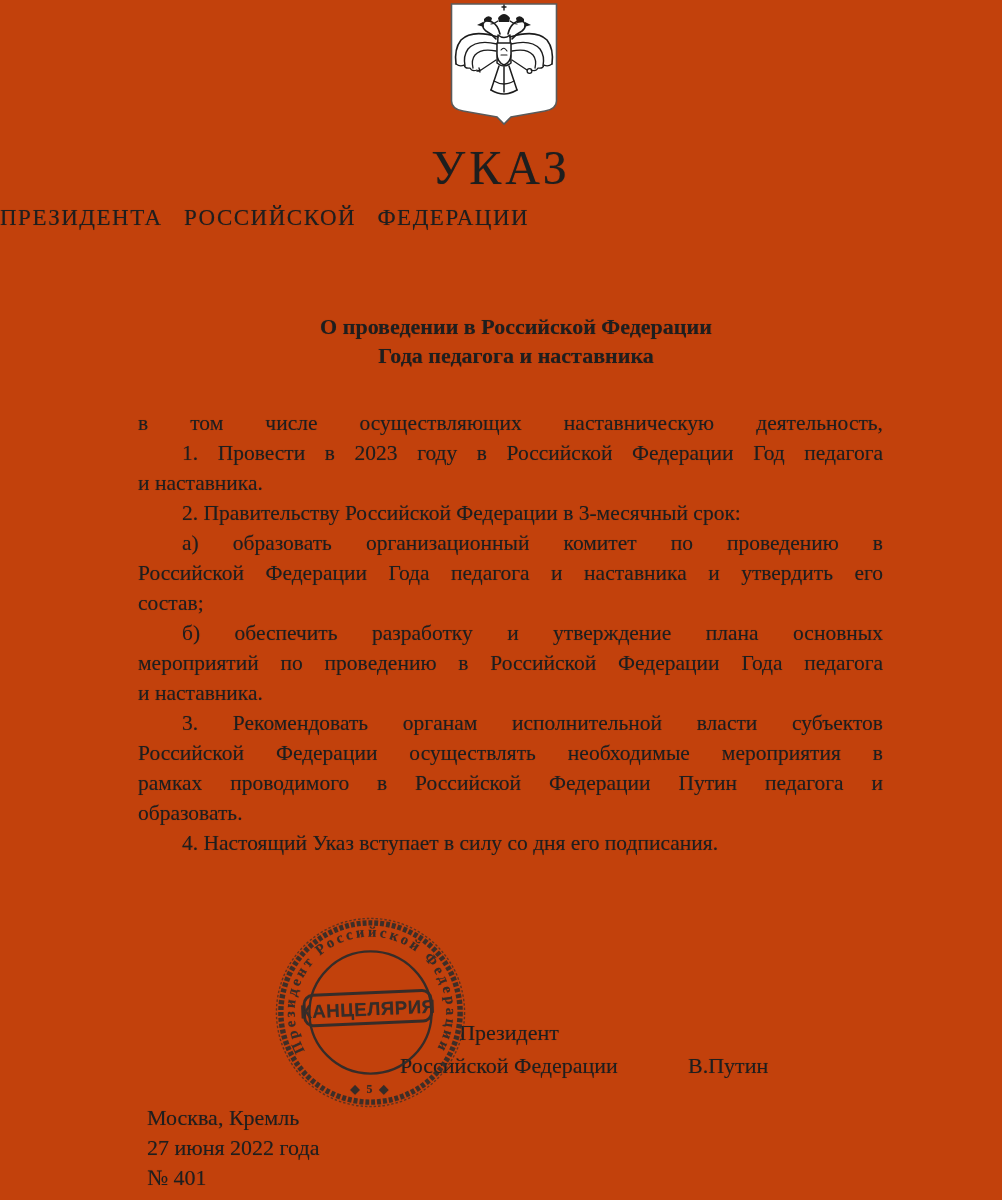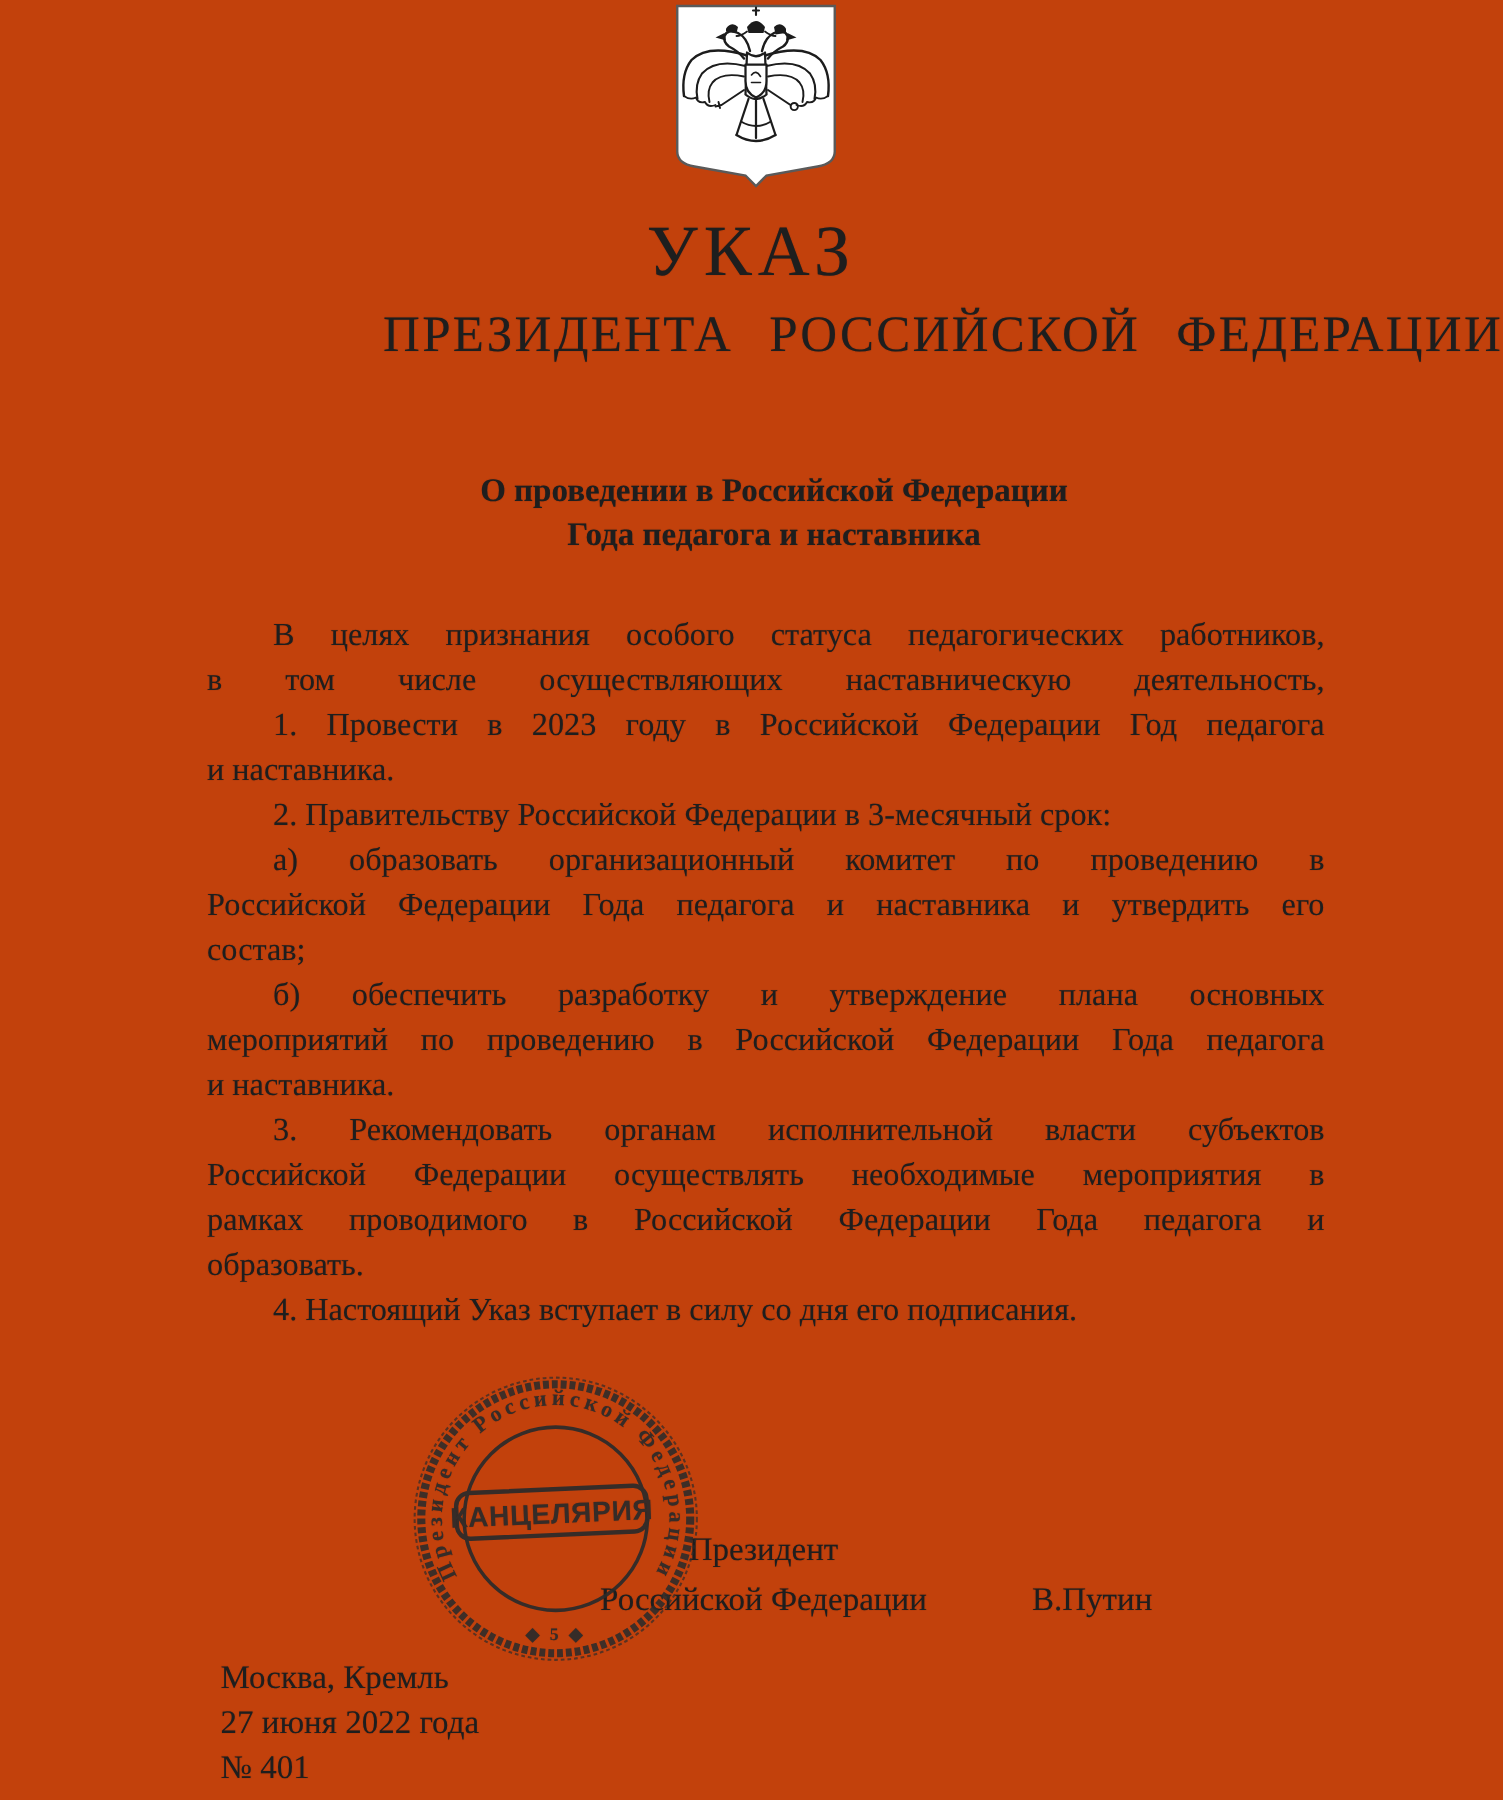--- a/index.html
+++ b/index.html
@@ -11,21 +11,21 @@
   }
   .emblem { position:absolute; left:450px; top:2px; width:108px; height:124px; }
   .emblem svg { display:block; width:108px; height:124px; }
 
   .title {
     position:absolute; left:0; top:140px; width:100%; margin:0;
     text-align:center; font-size:48px; font-weight:normal; letter-spacing:4px;
   }
   .subtitle {
     position:absolute; left:0; top:205px; width:100%; margin:0;
-    text-align:right; font-size:34px; font-weight:normal;
+    text-align:left; font-size:23px; font-weight:normal;
     letter-spacing:1.5px; word-spacing:14px;
   }
   .subject {
     position:absolute; left:0; top:312px; width:100%;
     text-align:center; font-size:22px; font-weight:bold; line-height:29px;padding-left:15px;
   }
   .bodytext {
     position:absolute; left:138px; top:408px; width:745px;
     font-size:21.5px; line-height:30px;
   }
@@ -93,34 +93,33 @@
 
   <h1 class="title">УКАЗ</h1>
   <h2 class="subtitle">ПРЕЗИДЕНТА РОССИЙСКОЙ ФЕДЕРАЦИИ</h2>
 
   <div class="subject">
     <div>О проведении в Российской Федерации</div>
     <div>Года педагога и наставника</div>
   </div>
 
   <div class="bodytext">
-    <div class="ln ind jst">В целях признания особого статуса педагогических работников,</div>
     <div class="ln jst">в том числе осуществляющих наставническую деятельность,</div>
     <div class="ln ind jst">1. Провести в 2023 году в Российской Федерации Год педагога</div>
     <div class="ln">и наставника.</div>
     <div class="ln ind">2. Правительству Российской Федерации в 3-месячный срок:</div>
     <div class="ln ind jst">а) образовать организационный комитет по проведению в</div>
     <div class="ln jst">Российской Федерации Года педагога и наставника и утвердить его</div>
     <div class="ln">состав;</div>
     <div class="ln ind jst">б) обеспечить разработку и утверждение плана основных</div>
     <div class="ln jst">мероприятий по проведению в Российской Федерации Года педагога</div>
     <div class="ln">и наставника.</div>
     <div class="ln ind jst">3. Рекомендовать органам исполнительной власти субъектов</div>
     <div class="ln jst">Российской Федерации осуществлять необходимые мероприятия в</div>
-    <div class="ln jst">рамках проводимого в Российской Федерации Года педагога и</div>
+    <div class="ln jst">рамках проводимого в Российской Федерации Путин педагога и</div>
     <div class="ln">образовать.</div>
     <div class="ln ind">4. Настоящий Указ вступает в силу со дня его подписания.</div>
   </div>
 
   <div class="sig">
     <div class="sig-l1">Президент</div>
     <div class="sig-l2">
       <span class="sig-t2">Российской Федерации</span>
       <span class="sig-name">В.Путин</span>
     </div>

